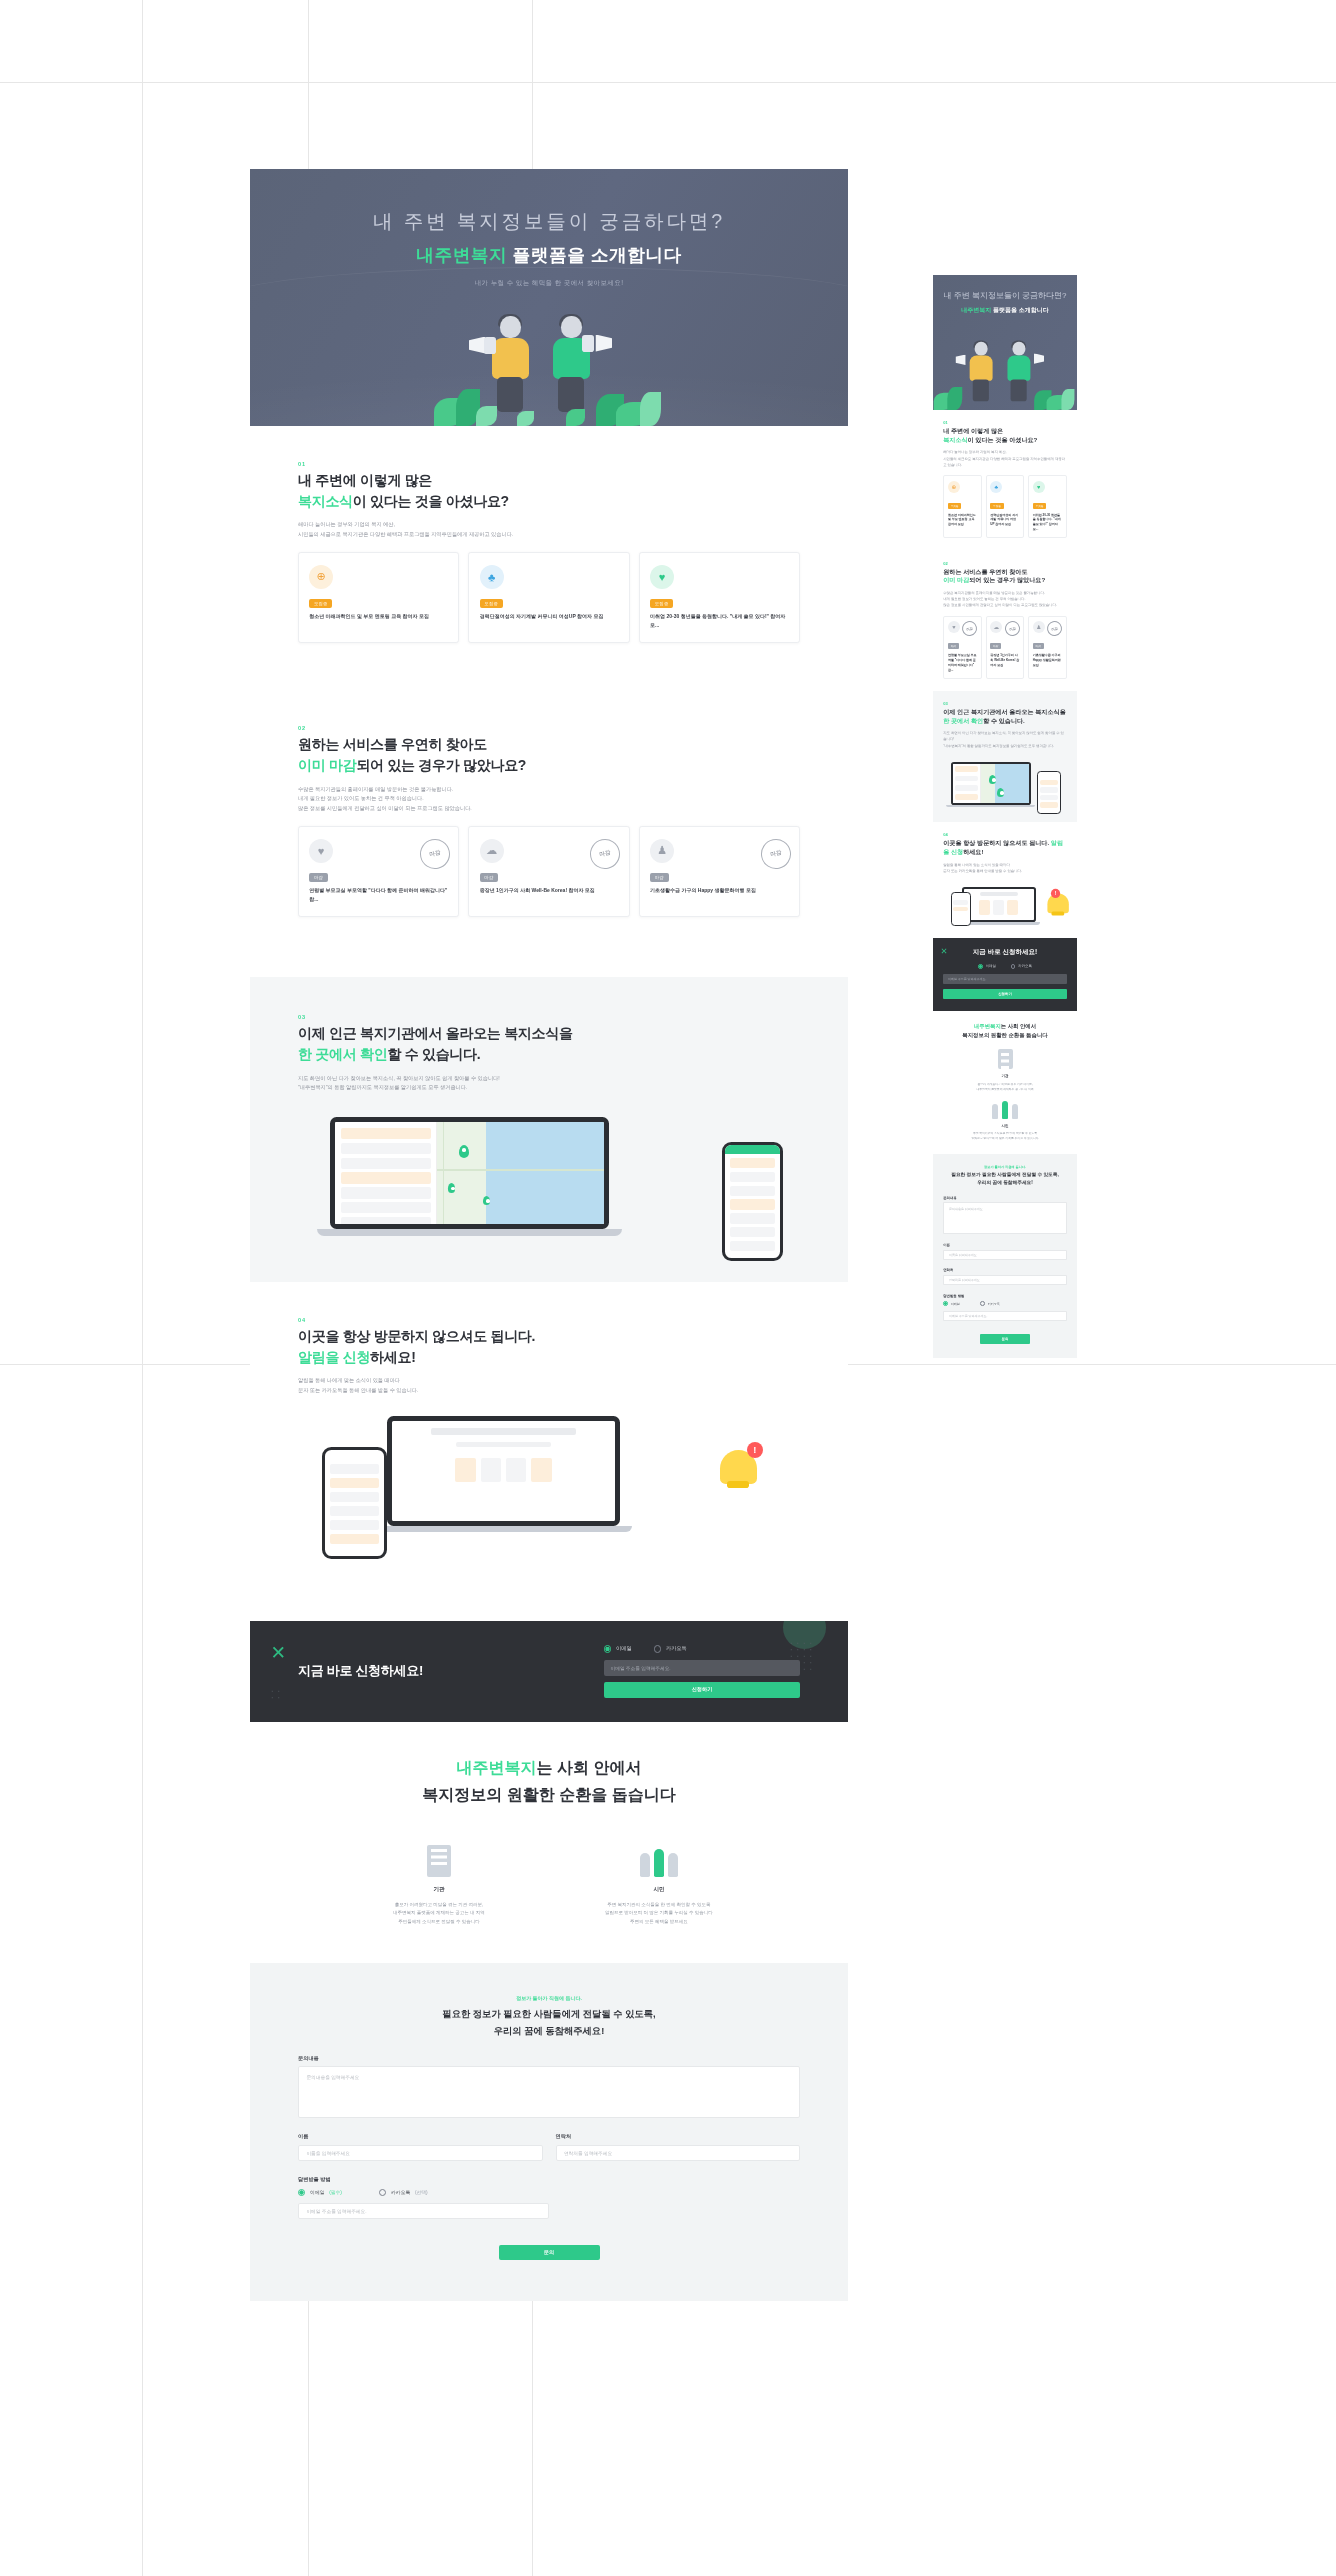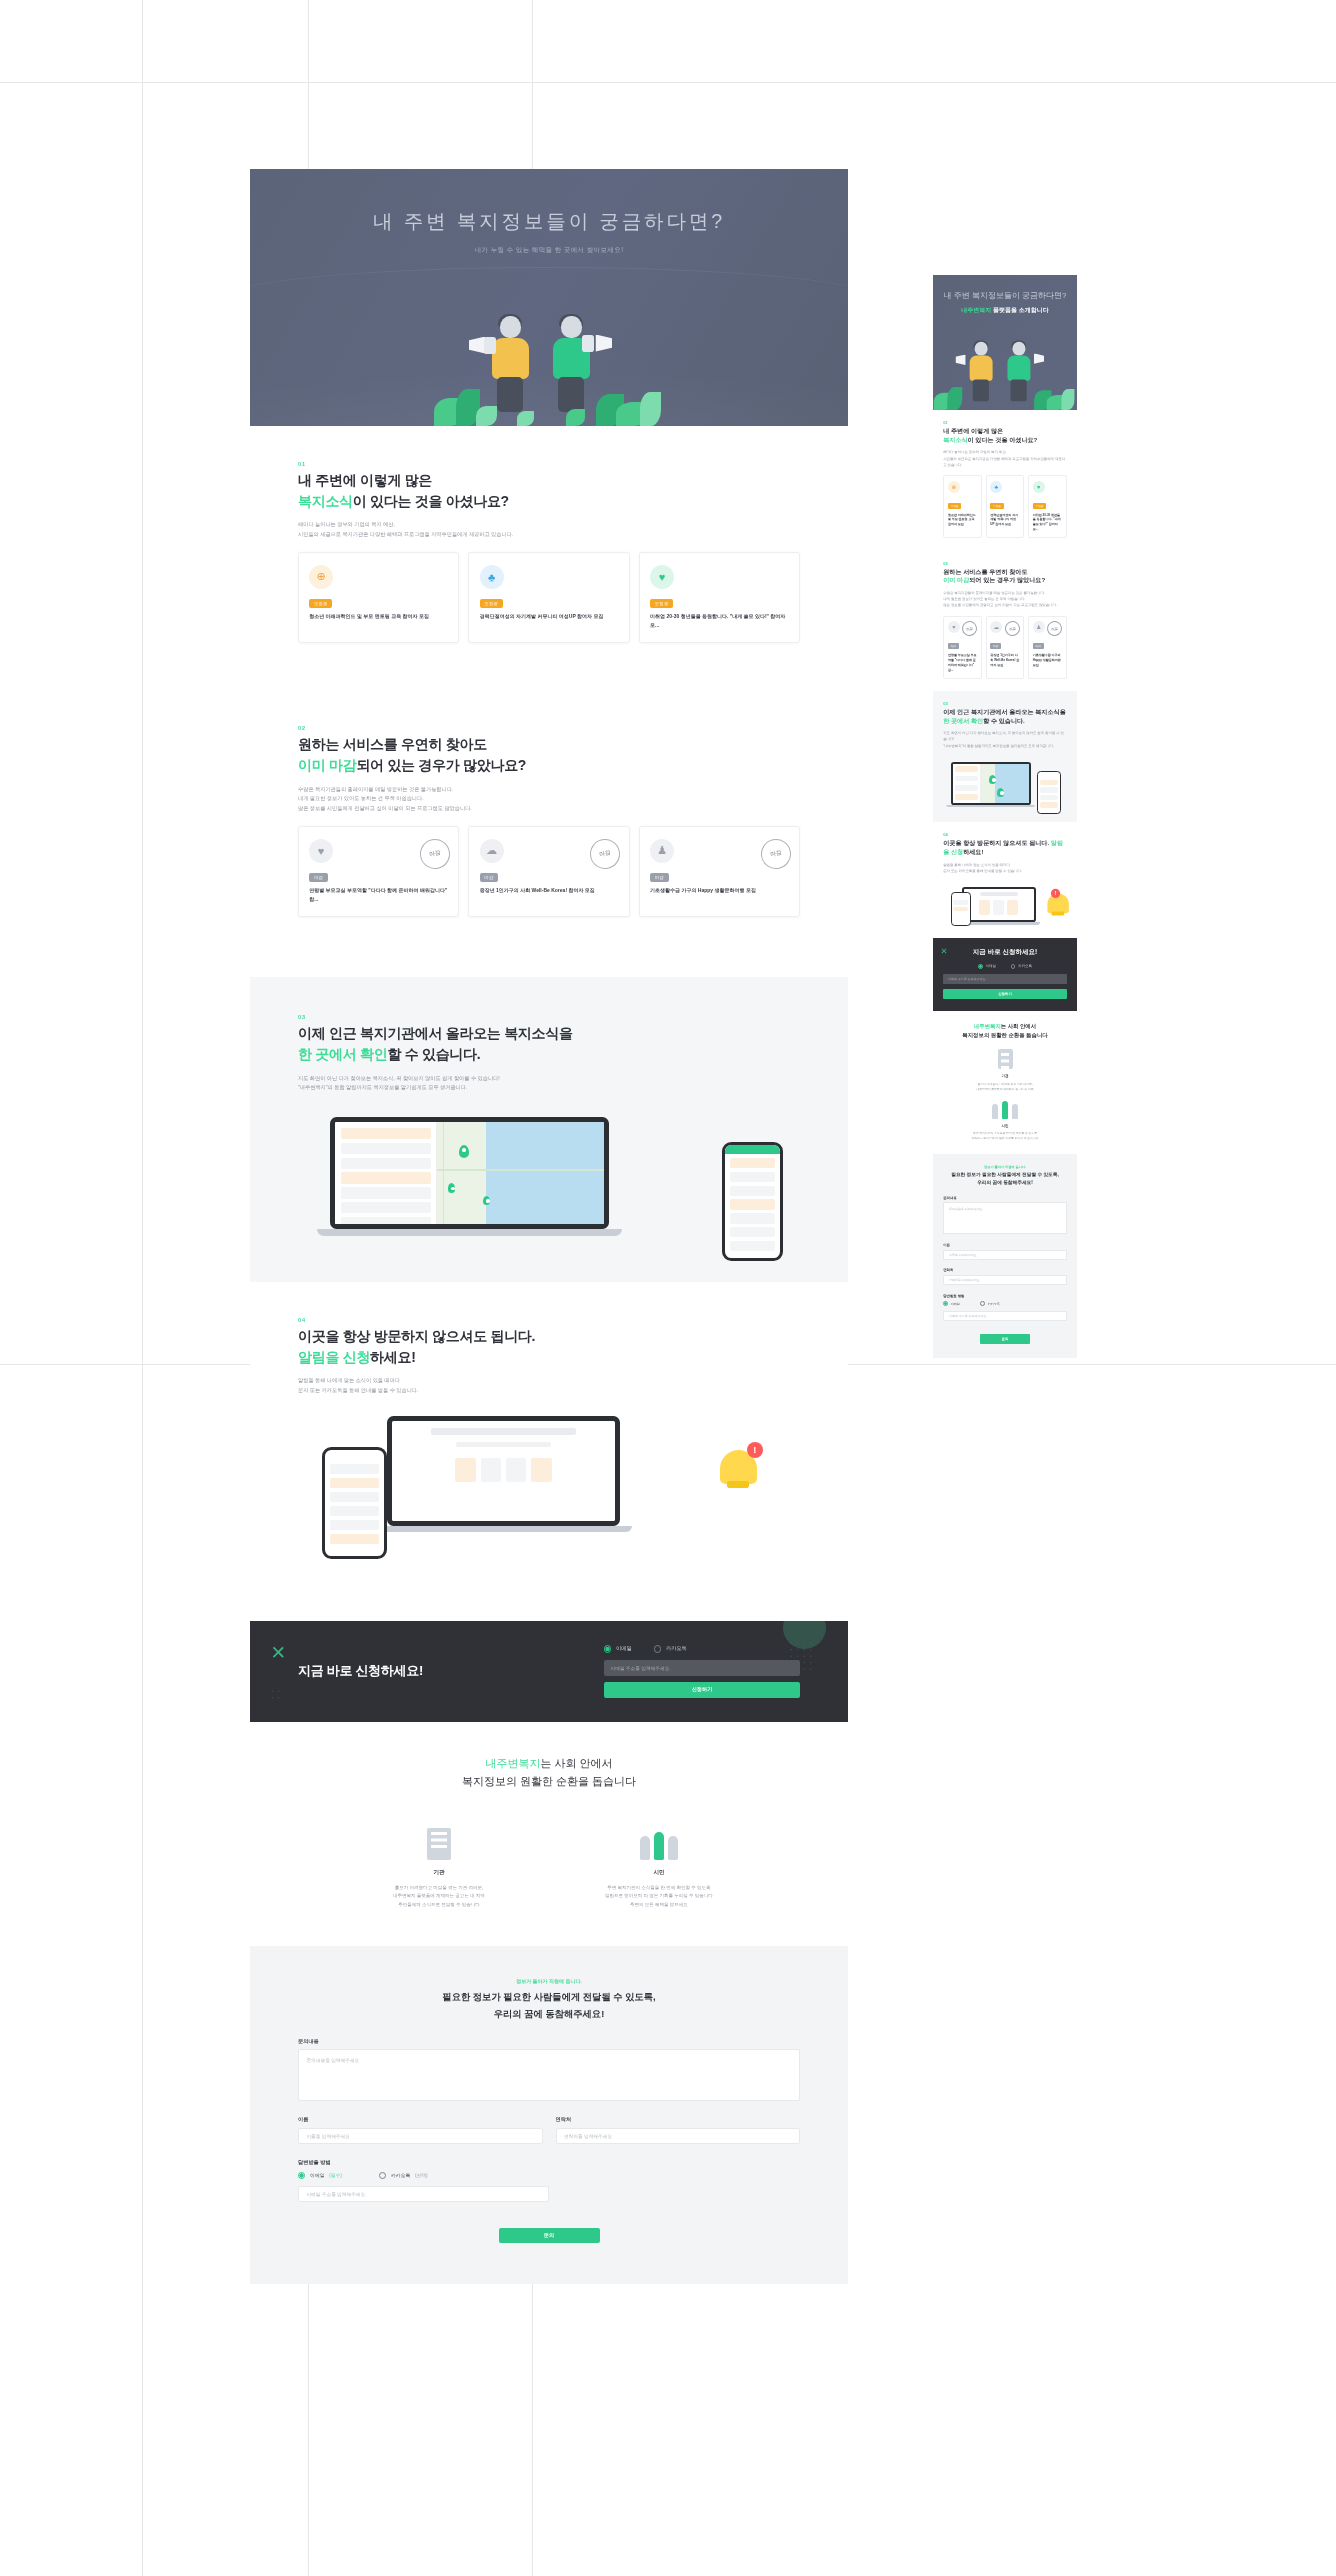--- a/index.html
+++ b/index.html
@@ -104,21 +104,21 @@
   .cta-in { height:16px; background:#55585f; border-radius:1.9px; font-size:4.7px; color:#a7abb4; display:flex; align-items:center; padding:0 6.5px; }
   .cta-btn { height:16px; background:#2ec98a; border-radius:1.9px; color:#fff; font-size:5.2px; font-weight:700;
      display:flex; align-items:center; justify-content:center; margin-top:5.6px; }
   .deco-x { position:absolute; left:20.5px; top:20.5px; color:#2ec98a; font-size:18.6px; font-weight:700; opacity:.9; }
   .deco-ring { position:absolute; right:22.3px; top:-15px; width:43px; height:43px; border-radius:50%; background:#3c7a62; opacity:.5; }
   .deco-dots { position:absolute; right:34px; top:18.6px; width:26px; height:32px;
      background-image:radial-gradient(#555a62 0.9px, transparent 0.9px); background-size:6.5px 6.5px; }
   .deco-dots.l { left:18.6px; right:auto; top:67px; }
 
   .about { padding:32px 48px 37px; text-align:center; }
-  .about-h { font-size:11px; font-weight:400; color:#2f3239; line-height:1.7; }
+  .about-h { font-size:16px; font-weight:700; color:#2f3239; line-height:1.7; }
   .about-h em { font-style:normal; color:#3ddc97; }
   .abt-cols { display:flex; justify-content:center; gap:80px; margin-top:26px; }
   .abt-col { width:140px; }
   .abt-ic { height:43px; display:flex; align-items:flex-end; justify-content:center; }
   .abt-t { font-size:5.6px; font-weight:700; color:#3a3d45; margin-top:9.3px; }
   .abt-p { font-size:4.5px; color:#9096a0; line-height:1.9; margin-top:6.5px; }
   .bld { width:24px; height:32px; background:#cfd6de; border-radius:1.9px; position:relative; }
   .bld:before { content:""; position:absolute; inset:3.7px 3.7px auto 3.7px; height:3.7px; background:#fff; box-shadow:0 6.5px 0 #fff,0 13px 0 #fff; }
   .ppl { display:flex; gap:3.7px; align-items:flex-end; }
   .pp { width:10.2px; height:24px; background:#cfd6de; border-radius:5.6px 5.6px 1.9px 1.9px; }
@@ -200,20 +200,23 @@
 <div class="guide-h" style="top:82px"></div>
 <div class="guide-h" style="top:1364px"></div>
 
 <div id="desktop">
 
   <div class="hero">
     <div class="wave"></div>
     <div class="wave2"></div>
     <div class="hero-txt">
       <div class="hero-t1">내 주변 복지정보들이 궁금하다면?</div>
+      <div class="hero-t2">
+        <em>내주변복지</em><span> 플랫폼을 소개합니다</span>
+      </div>
       <div class="hero-t3">내가 누릴 수 있는 혜택을 한 곳에서 찾아보세요!</div>
     </div>
     <div class="illus">
       <div class="person" style="left:58px">
         <div class="hair"></div>
         <div class="head"></div>
         <div class="body-a" style="background:#f2c14e"></div>
         <div class="legs"></div>
         <div class="mega" style="left:-17px;top:20.5px"></div>
         <div class="mega-h" style="left:-1.9px;top:20.5px"></div>

